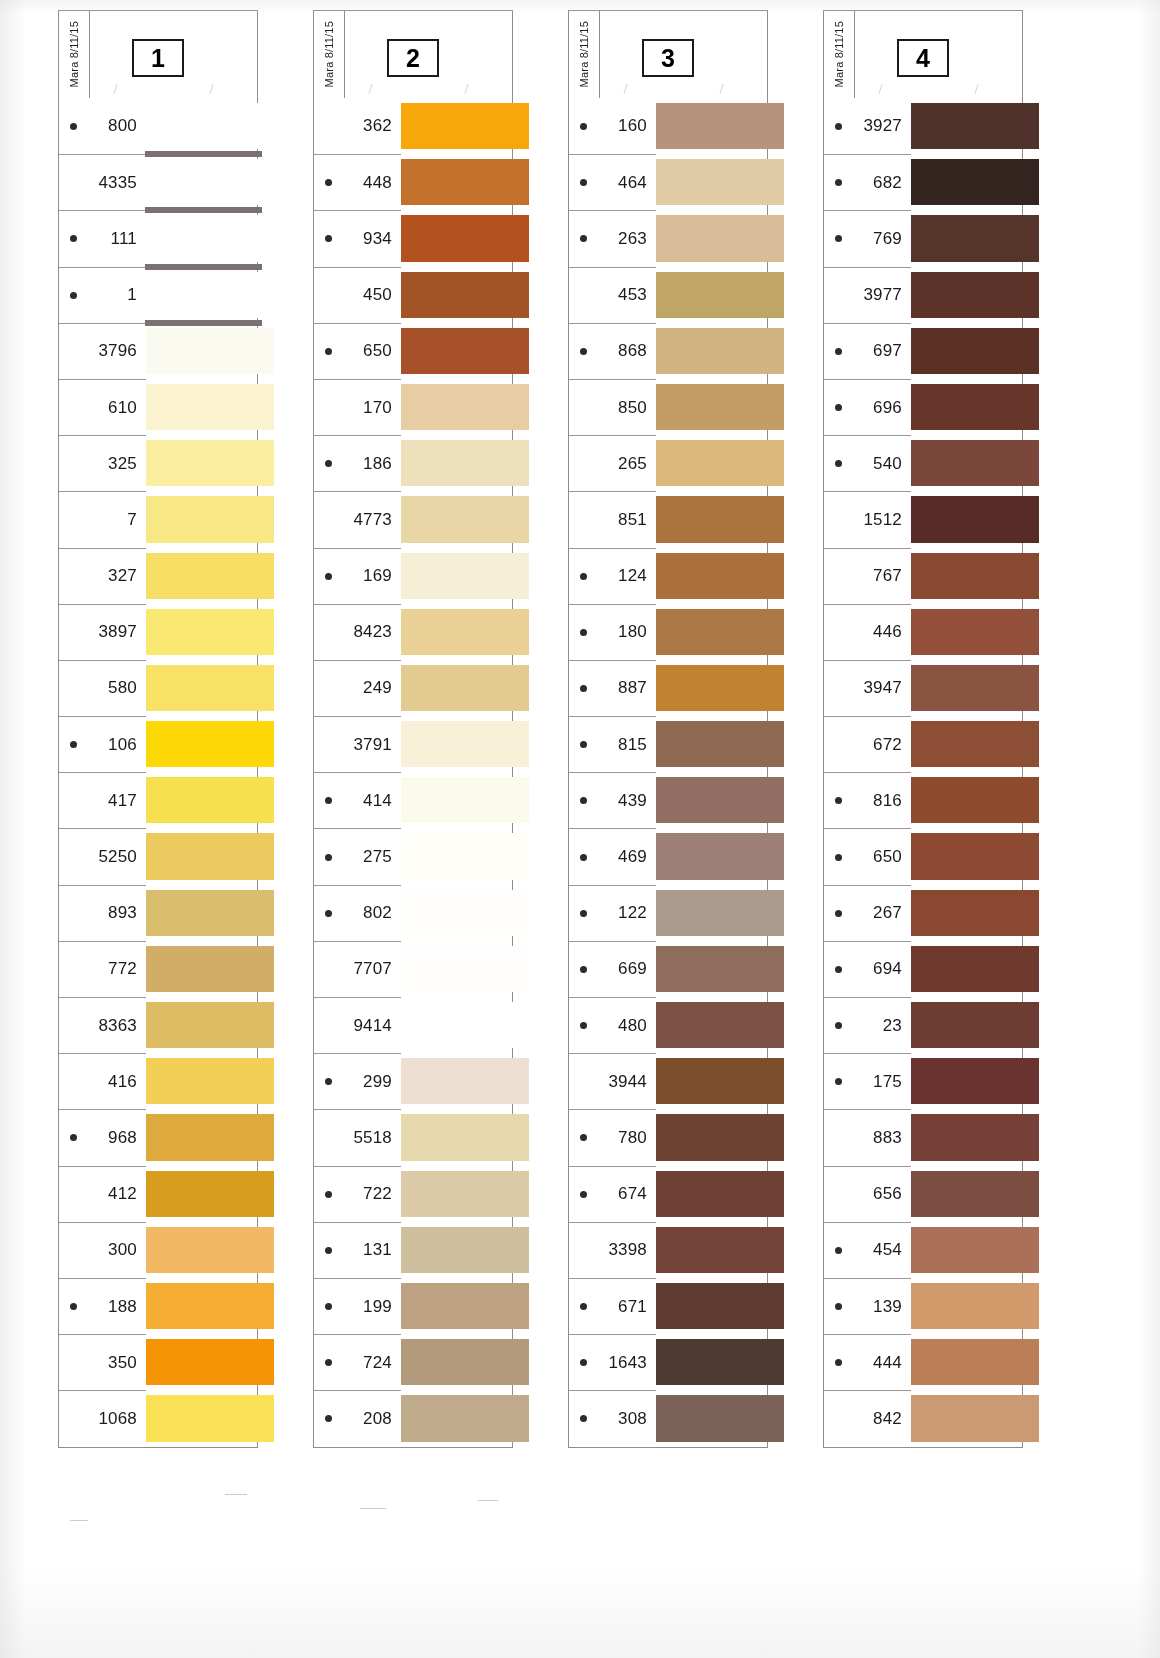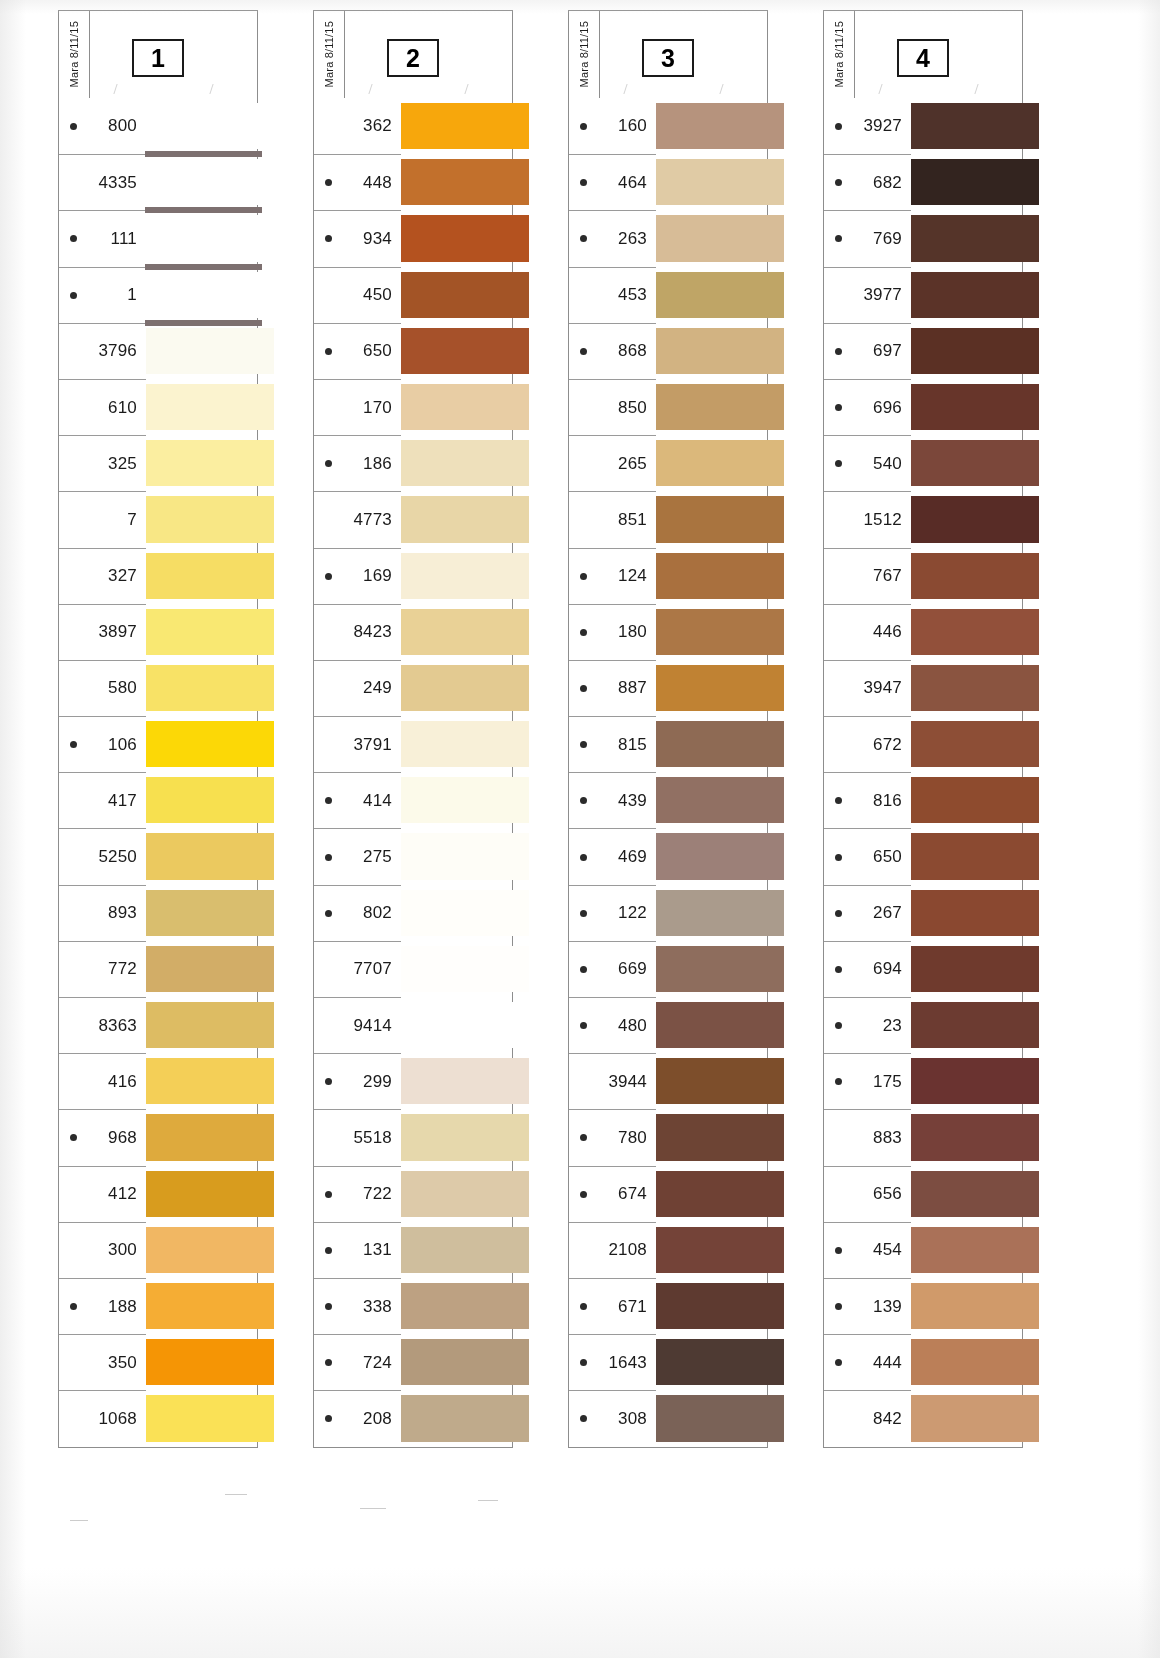--- a/index.html
+++ b/index.html
@@ -593,21 +593,21 @@
               <span class="dot"></span>
               <span class="code">131</span>
             </div>
             <div class="swatch-cell">
               <div class="swatch bleed" style="background: rgb(207, 190, 157);"></div>
             </div>
           </div>
           <div class="row">
             <div class="label-cell">
               <span class="dot"></span>
-              <span class="code">338</span>
+              <span class="code">199</span>
             </div>
             <div class="swatch-cell">
               <div class="swatch bleed" style="background: rgb(189, 161, 130);"></div>
             </div>
           </div>
           <div class="row">
             <div class="label-cell">
               <span class="dot"></span>
               <span class="code">724</span>
             </div>
@@ -809,21 +809,21 @@
             <div class="label-cell">
               <span class="dot"></span>
               <span class="code">674</span>
             </div>
             <div class="swatch-cell">
               <div class="swatch bleed" style="background: rgb(111, 65, 52);"></div>
             </div>
           </div>
           <div class="row">
             <div class="label-cell">
-              <span class="code">2108</span>
+              <span class="code">3398</span>
             </div>
             <div class="swatch-cell">
               <div class="swatch bleed" style="background: rgb(116, 67, 56);"></div>
             </div>
           </div>
           <div class="row">
             <div class="label-cell">
               <span class="dot"></span>
               <span class="code">671</span>
             </div>

